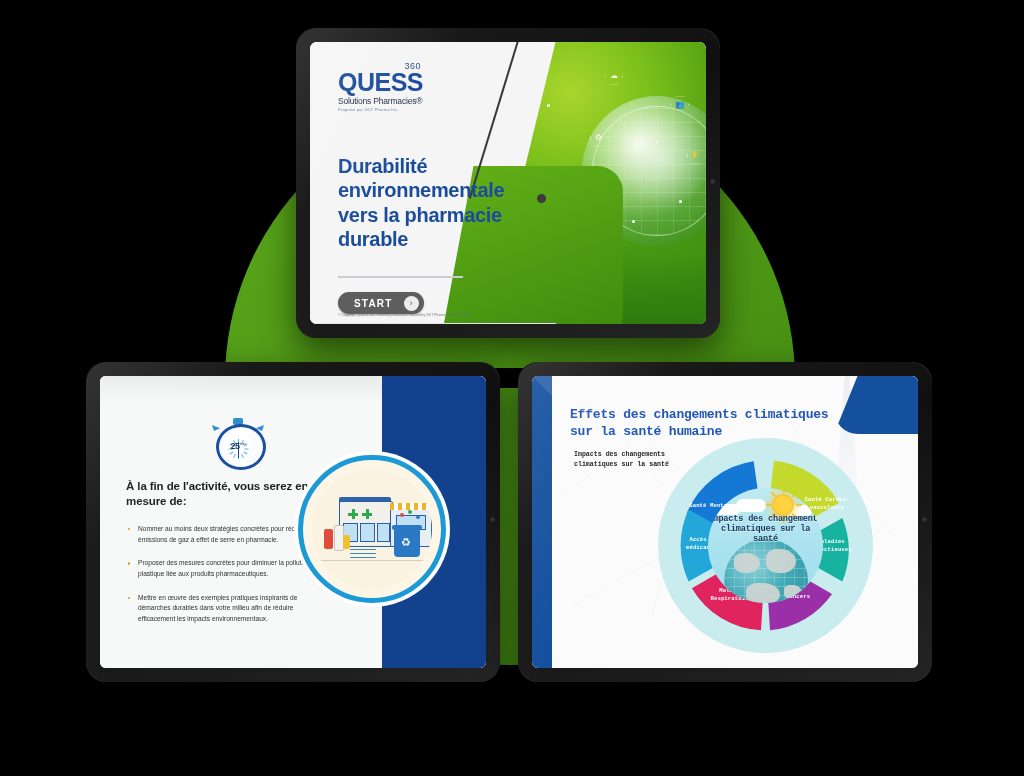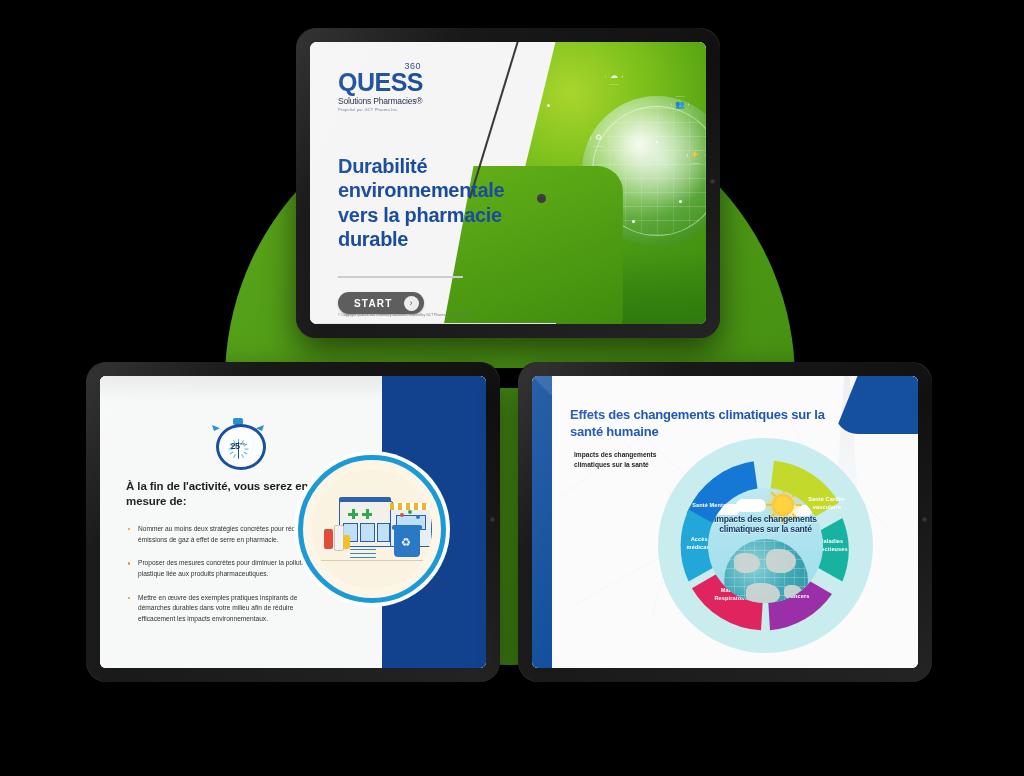--- a/index.html
+++ b/index.html
@@ -125,21 +125,21 @@
   .s2 .ill .bin{position:absolute;left:82px;top:60px;width:26px;height:28px;background:#2b79c4;border-radius:2px 2px 4px 4px;}
   .s2 .ill .bin .lid{position:absolute;left:-2px;top:-4px;width:30px;height:5px;background:#2b79c4;border-radius:2px;}
   .s2 .ill .bin .rec{position:absolute;left:7px;top:8px;font-size:11px;color:#fff;line-height:1;}
   .s2 .ill .pill{position:absolute;border-radius:2px;}
   .s2 .ill .bottle{position:absolute;border-radius:2px;}
   .s2 .ill .wave{position:absolute;left:38px;top:80px;width:26px;height:9px;}
   .s2 .ill .wave i{position:absolute;left:0;width:26px;height:1.4px;background:#3a86c8;border-radius:2px;}
   .s2 .ill .ground{position:absolute;left:0;bottom:28px;width:100%;height:1.5px;background:#d9cdb5;}
 
   
-  #t3{left:518px;top:362px;width:414px;height:320px;border-radius:20px;}
+  #t3{left:518px;top:362px;width:414px;height:320px;border-radius:20px;font-family:Liberation Mono, monospace;}
   #t3 .screen{left:14px;top:14px;width:386px;height:292px;border-radius:6px;}
   #t3 .camdot{right:6px;top:156px;}
 
   .s3{position:absolute;inset:0;background:#fbfbfc;overflow:hidden;}
   .s3 .lbar{position:absolute;left:0;top:0;width:20px;height:100%;background:#14509e;}
   .s3 .lbar-top{position:absolute;left:0;top:0;width:20px;height:20px;background:#2e63ab;
     -webkit-clip-path:polygon(0 0,100% 0,100% 100%);clip-path:polygon(0 0,100% 0,100% 100%);}
   .s3 .trshape{position:absolute;right:0;top:0;width:84px;height:58px;background:#14509e;
     -webkit-clip-path:polygon(28% 0,100% 0,100% 100%,0 100%);clip-path:polygon(28% 0,100% 0,100% 100%,0 100%);
     border-bottom-left-radius:24px;}

